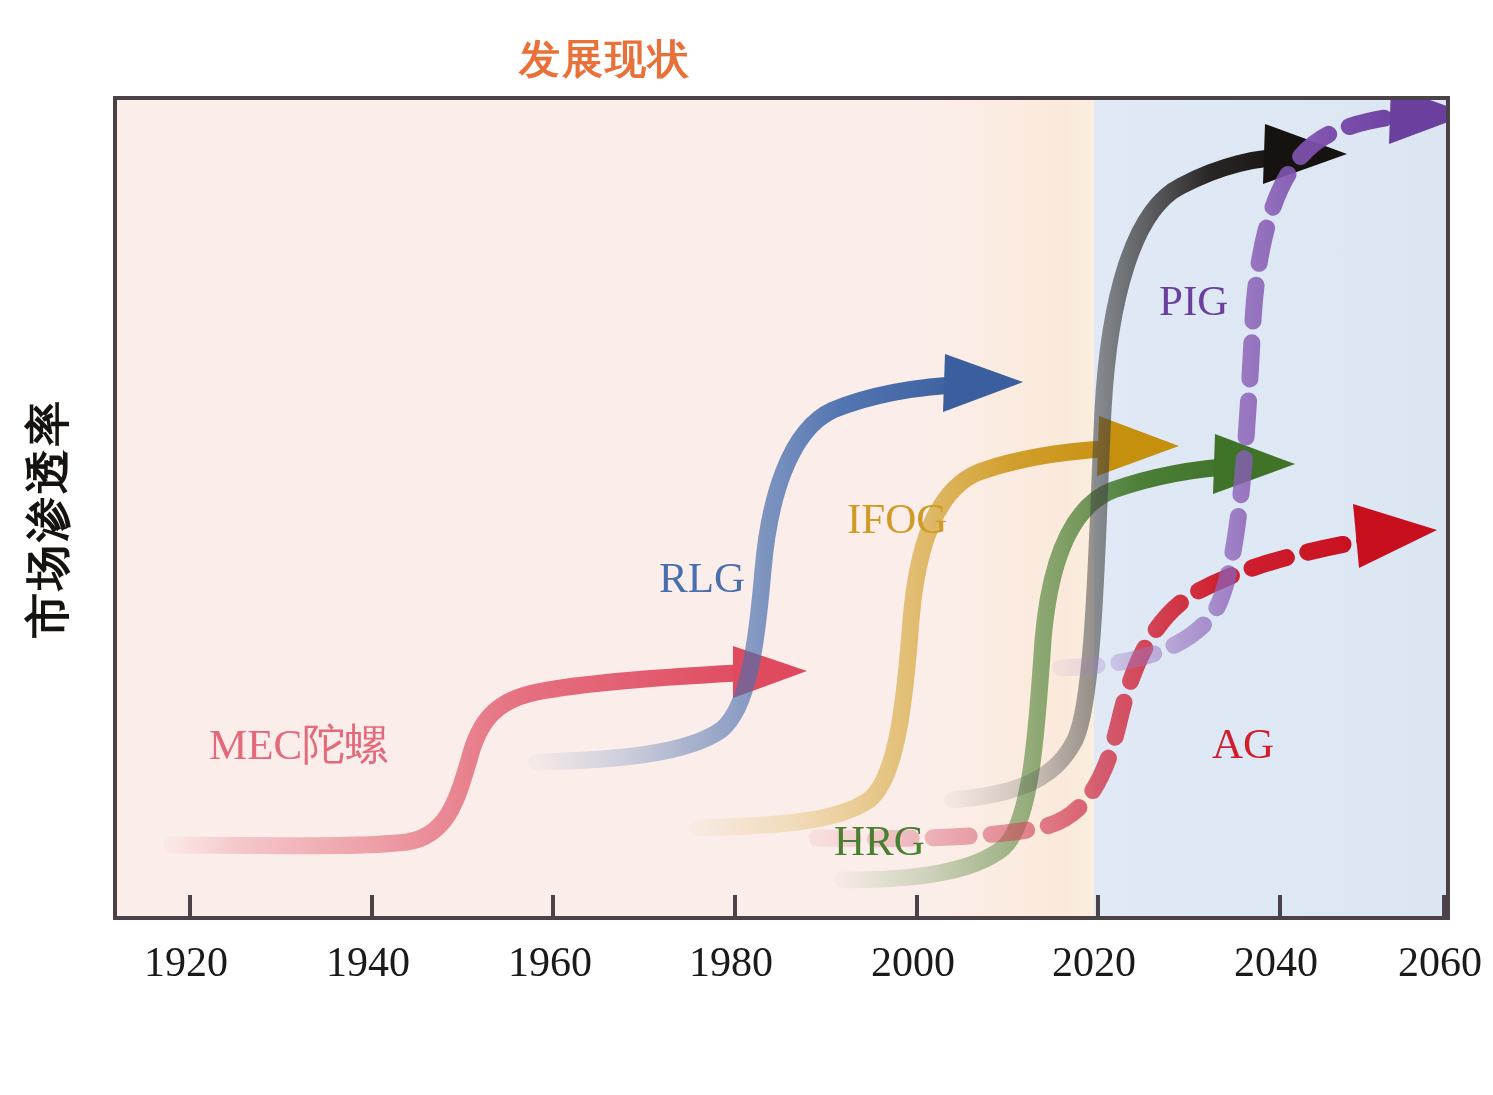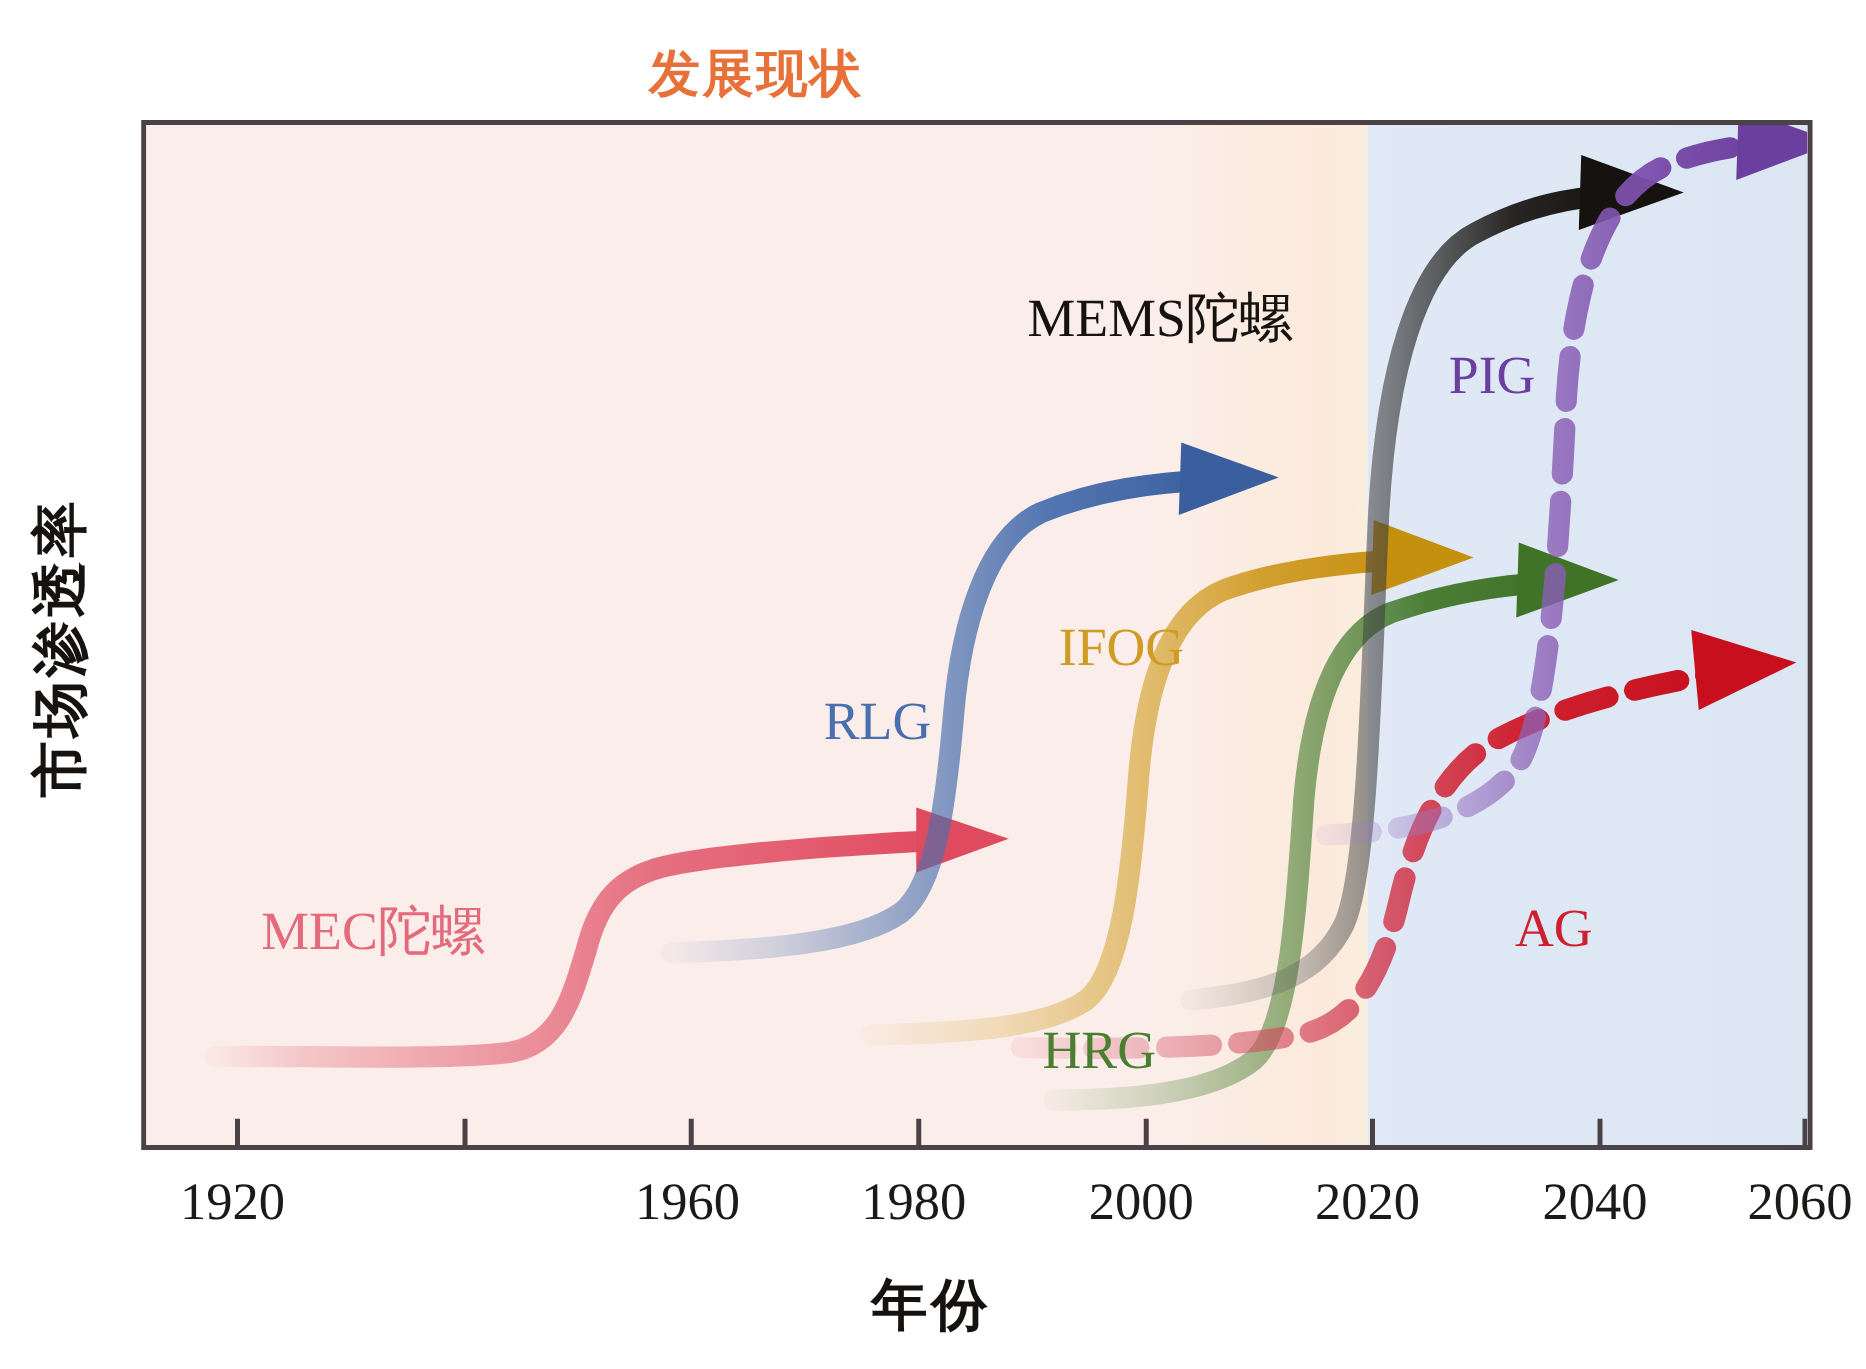--- a/index.html
+++ b/index.html
@@ -222,32 +222,31 @@
     </svg>
 
     <div class="series-label" id="label-mec" style="left:92px;top:616px;">MEC陀螺</div>
 
     <div class="series-label" id="label-rlg" style="left:542px;top:453px;">RLG</div>
 
     <div class="series-label" id="label-ifog" style="left:730px;top:394px;">IFOG</div>
 
     <div class="series-label" id="label-hrg" style="left:717px;top:716px;">HRG</div>
 
-    <div class="series-label" id="label-mems" style="left:705px;top:126px;">MEMS陀螺</div>
 
     <div class="series-label" id="label-ag" style="left:1095px;top:619px;">AG</div>
 
     <div class="series-label" id="label-pig" style="left:1042px;top:176px;">PIG</div>
   </div>
 
   <div class="xtick-label" style="left:106px">1920</div>
+  <div class="xtick-label" style="left:288px">1940</div>
   <div class="xtick-label" style="left:470px">1960</div>
   <div class="xtick-label" style="left:651px">1980</div>
   <div class="xtick-label" style="left:833px">2000</div>
   <div class="xtick-label" style="left:1014px">2020</div>
   <div class="xtick-label" style="left:1196px">2040</div>
   <div class="xtick-label" style="left:1360px">2060</div>
 
-  <div id="xaxis-title">年份</div>
 
   <div id="yaxis-title">市场渗透率</div>
 
 </div>
 
 </body></html>

